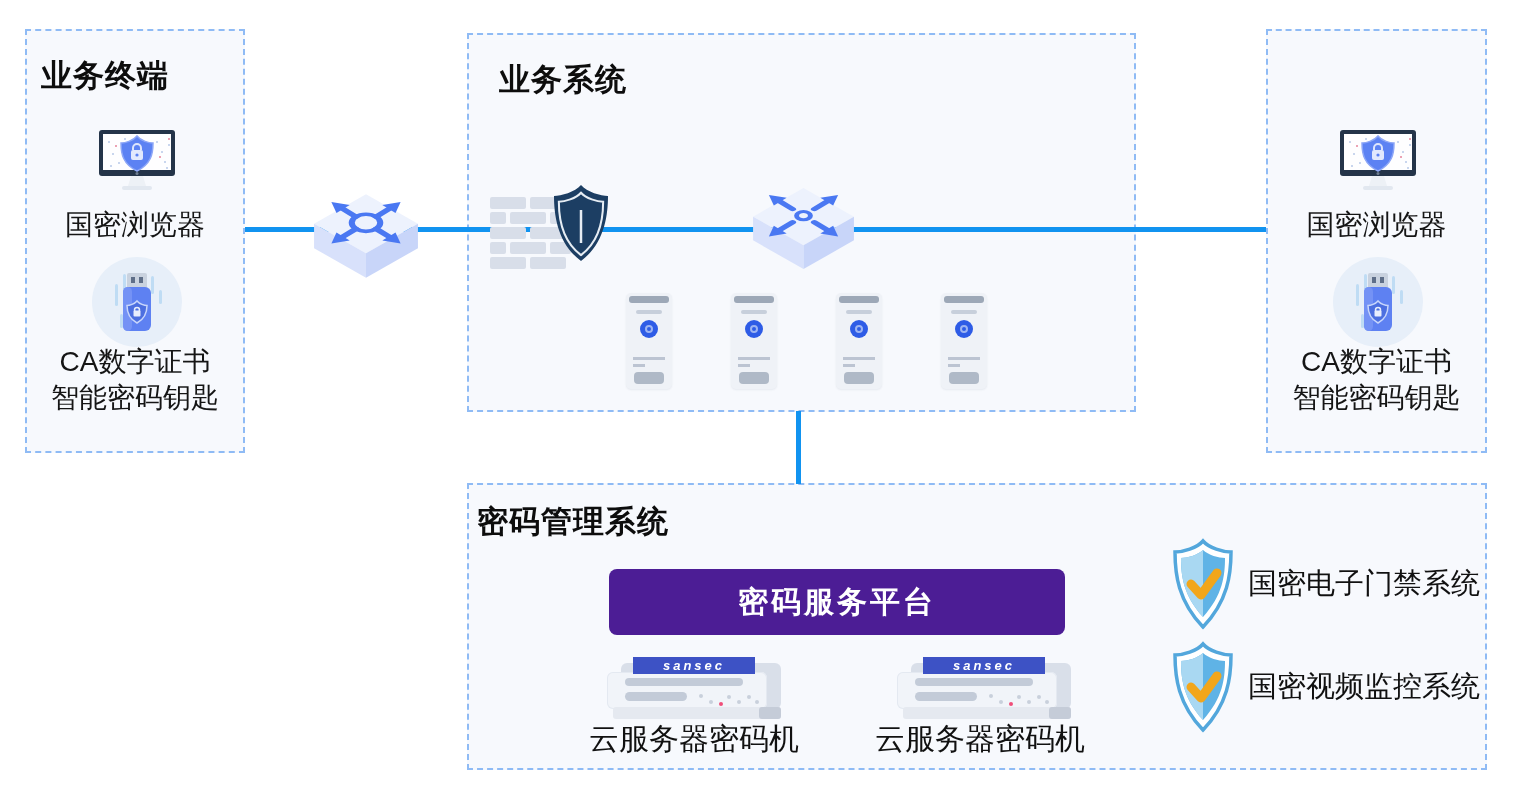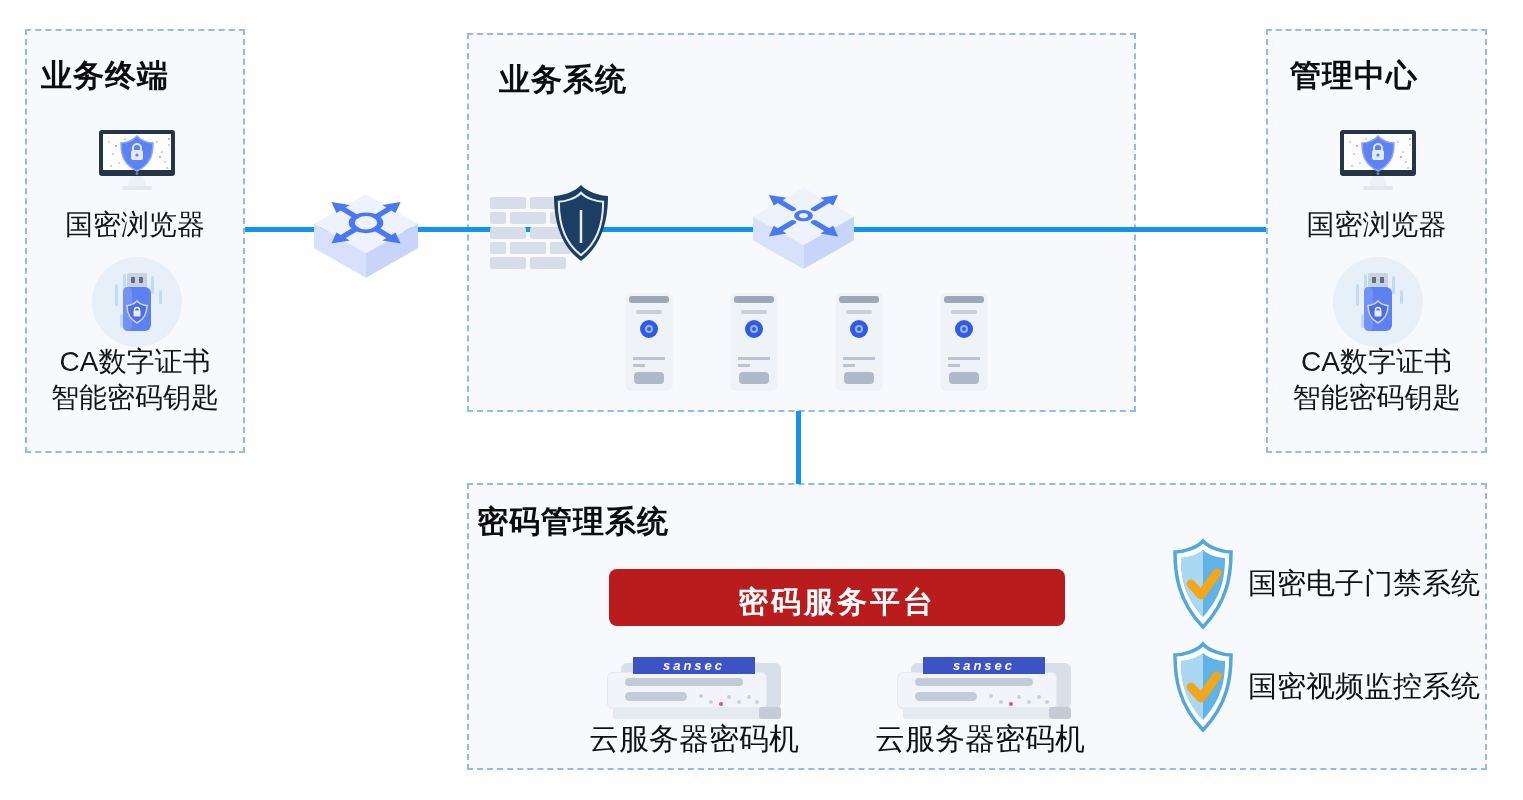--- a/index.html
+++ b/index.html
@@ -27,21 +27,21 @@
   .tower { position:absolute; width:46px; height:96px; background:#EFF2F7; border-radius:5px; z-index:3; box-shadow:0 1px 2px rgba(40,60,90,.08); }
   .tower .cap   { position:absolute; top:3px;  left:3px;  right:3px; height:7px; background:#9DA8B7; border-radius:3px; }
   .tower .tline { position:absolute; top:17px; left:10px; right:10px; height:4px; background:#C7CFDB; border-radius:2px; }
   .tower .tcirc { position:absolute; top:27px; left:14px; width:18px; height:18px; border-radius:50%; background:#2E5CE6; }
   .tower .tcirc::after { content:""; position:absolute; inset:5px; border:2px solid #9DB4F2; border-radius:50%; }
   .tower .l2    { position:absolute; top:64px; left:7px; right:7px; height:3px; background:#BCC4D2; }
   .tower .l3    { position:absolute; top:71px; left:7px; width:12px; height:3px; background:#BCC4D2; }
   .tower .tpill { position:absolute; bottom:5px; left:8px; right:8px; height:12px; background:#AFB9C7; border-radius:4px; }
 
   
-  .banner { position:absolute; left:140px; top:84px; width:456px; height:57px; background:#b91c1c; border-radius:8px;
+  .banner { position:absolute; left:140px; top:84px; width:456px; height:66px; background:#4c1d95; border-radius:8px;
             color:#ffffff; font-weight:bold; font-size:30px; letter-spacing:3px; text-align:center; line-height:66px; }
 
   
   .device { position:absolute; width:180px; height:64px; }
   .dev-back  { position:absolute; left:14px; top:6px; width:160px; height:46px; background:#D9DFE9; border-radius:6px; }
   .dev-plate { position:absolute; left:26px; top:0; width:122px; height:17px; background:#3D52C5; color:#fff;
                font-weight:bold; font-style:italic; font-size:13px; line-height:17px; text-align:center; letter-spacing:3px; }
   .dev-body  { position:absolute; left:0; top:15px; width:160px; height:37px; background:#F1F4F9; border-radius:6px; box-shadow:0 0 0 1px #E4E9F1 inset; }
   .dev-bar1  { position:absolute; left:18px; top:6px;  width:118px; height:8px; background:#C3CBD8; border-radius:4px; }
   .dev-bar2  { position:absolute; left:18px; top:20px; width:62px;  height:9px; background:#C3CBD8; border-radius:5px; }
@@ -215,21 +215,20 @@
       <path d="M-11 11 L-25 25" stroke-width="7" fill="none"></path>
         <polygon points="-35,35 -17,30 -30,17" stroke="none"></polygon>
       <path d="M11 11 L25 25" stroke-width="7" fill="none"></path>
         <polygon points="35,35 17,30 30,17" stroke="none"></polygon>
       <path d="M-11 -11 L-25 -25" stroke-width="7" fill="none"></path>
         <polygon points="-35,-35 -17,-30 -30,-17" stroke="none"></polygon>
     </g>
   </svg>
 
   <div class="box box-management">
-    <div class="box-title" style="left:22px; top:24px;">管理中心</div>
 
     <svg class="icon-abs" style="left:71px; top:98px;" width="78" height="68" viewBox="0 0 78 68">
       <rect x="1" y="1" width="76" height="46" rx="3" fill="#243449"></rect>
       <rect x="5" y="5" width="68" height="36" fill="#FEFEFF"></rect>
       <g fill="#C9D6EE">
         <rect x="10" y="12" width="2" height="2"></rect>
           <rect x="14" y="24" width="2" height="2"></rect>
         <rect x="20" y="33" width="2" height="2"></rect>
           <rect x="26" y="9" width="2" height="2"></rect>
         <rect x="58" y="12" width="2" height="2"></rect>

